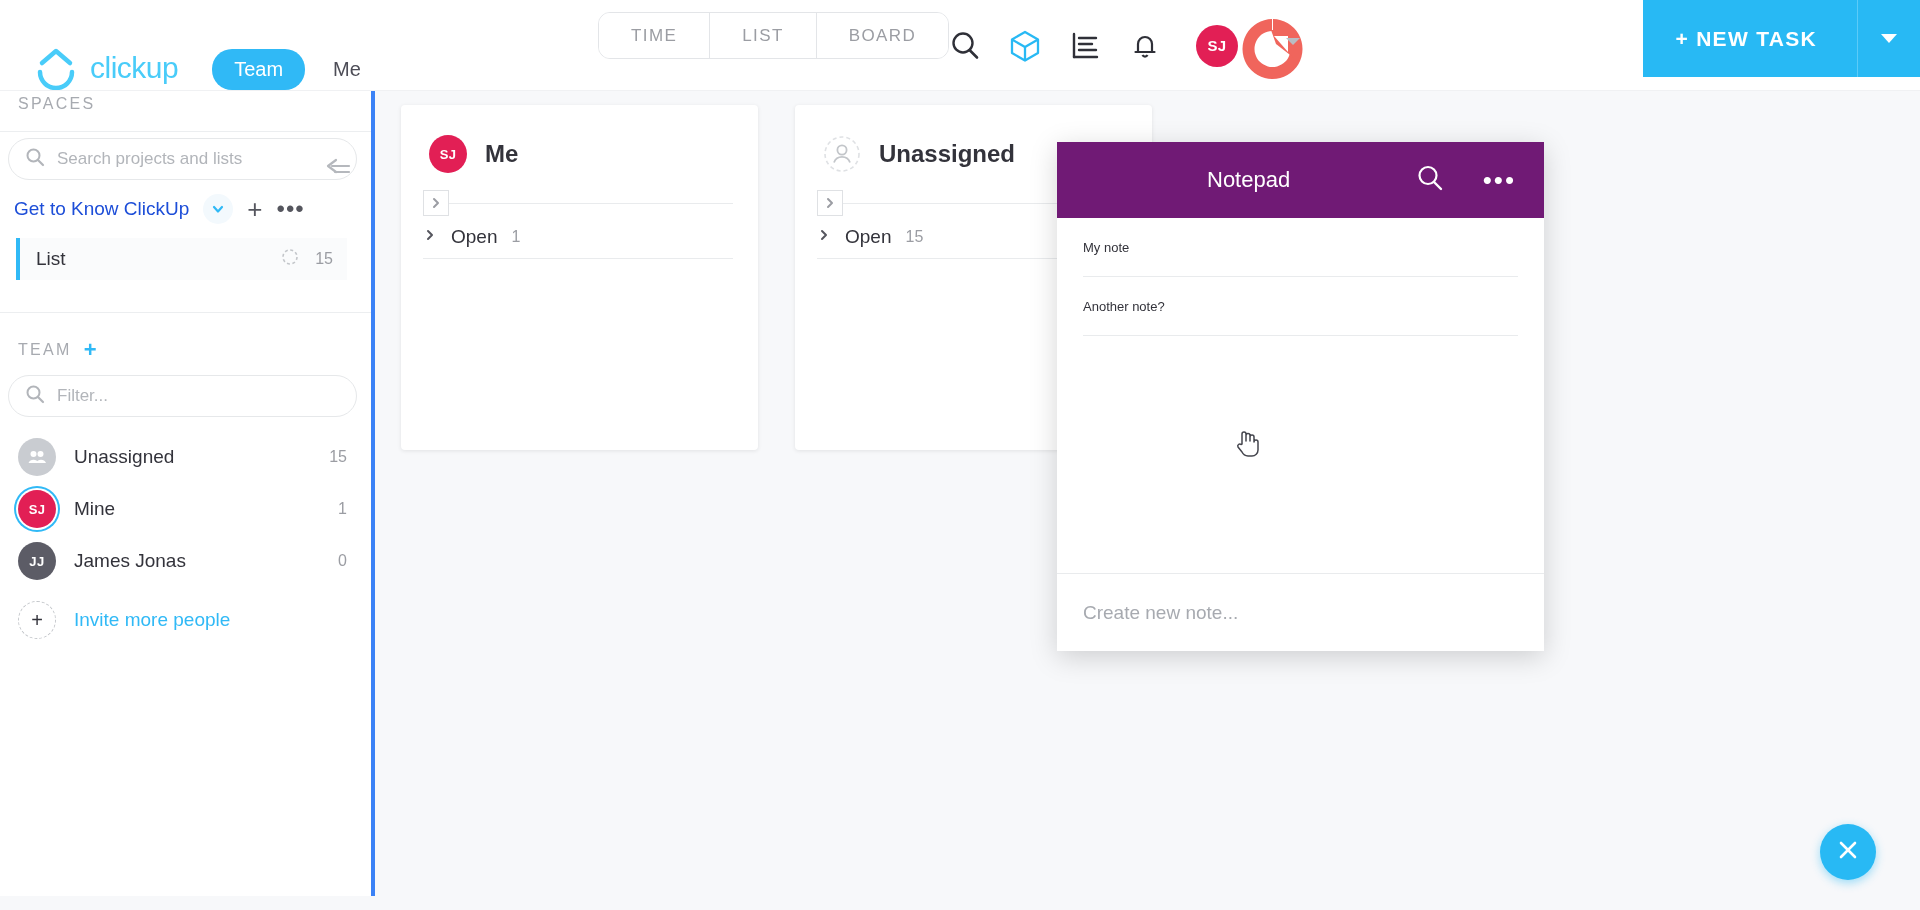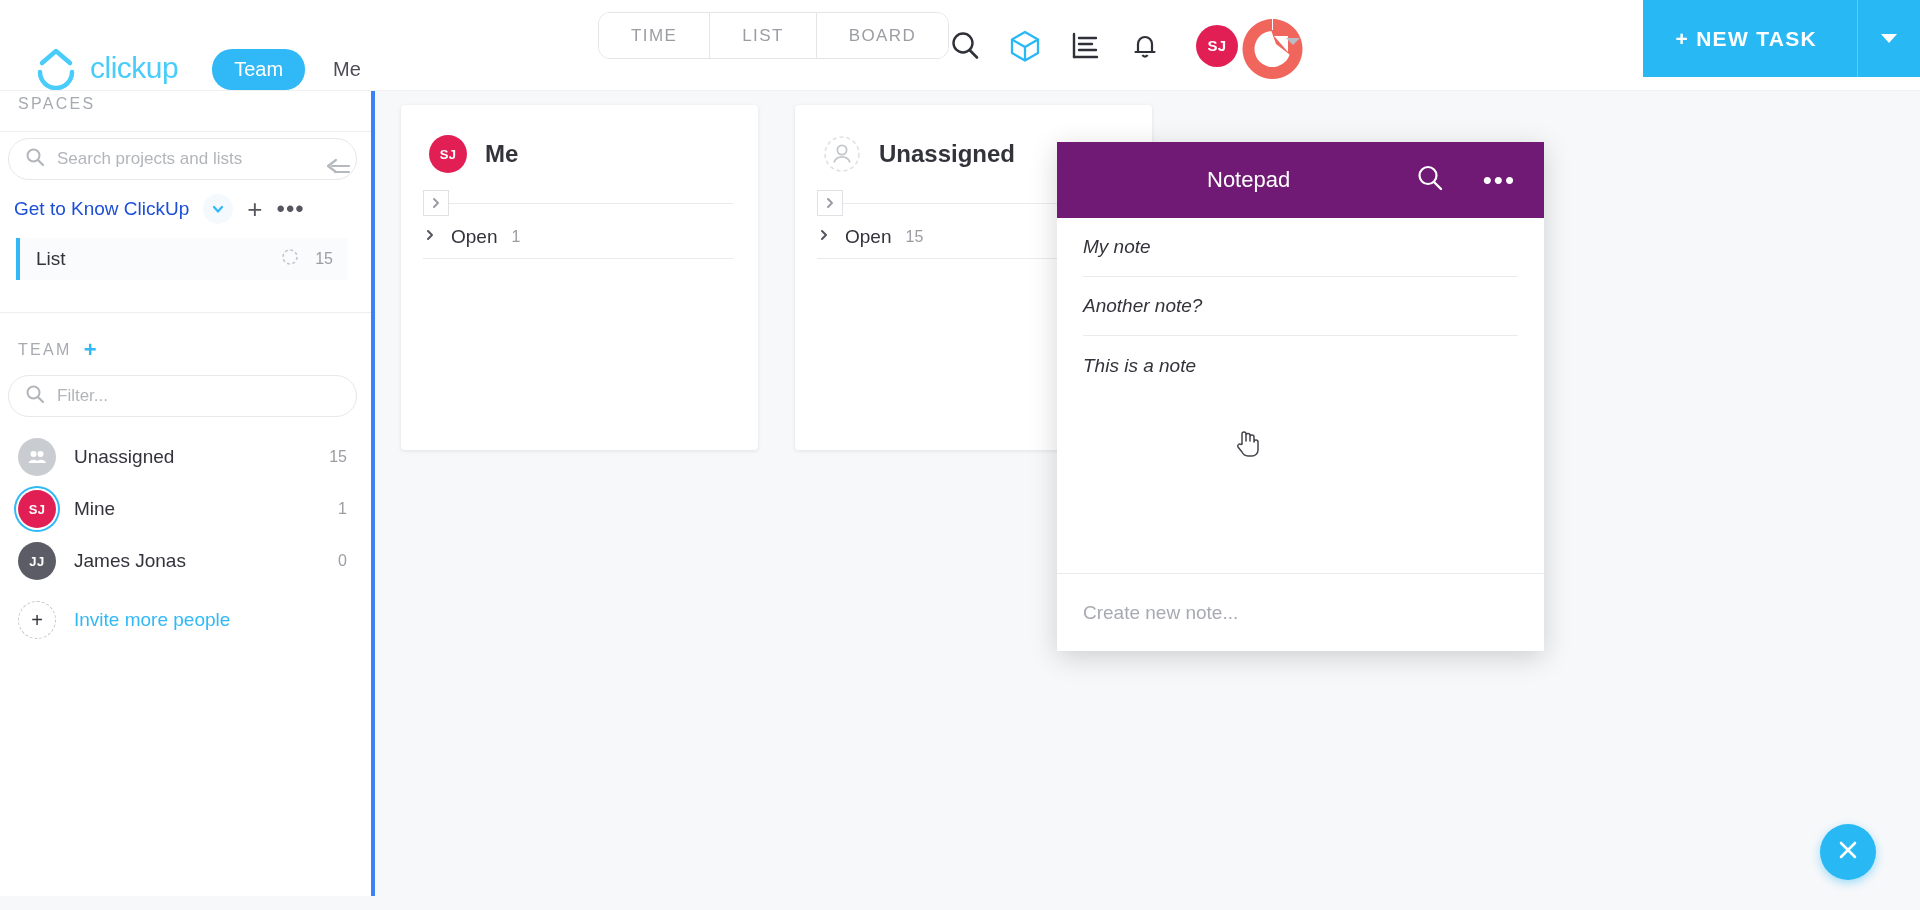--- a/index.html
+++ b/index.html
@@ -179,21 +179,21 @@
   .np-head {
     height: 76px; background: #701a75; display: flex; align-items: center;
     position: relative;
   }
   .np-title { font-size: 22px; color: #ffffff; position: absolute; left: 150px; }
   .np-head-icons { position: absolute; right: 28px; display: flex; align-items: center; gap: 38px; }
   .np-dots { color: #ffffff; font-size: 26px; letter-spacing: 2px; cursor: pointer; line-height: 1; }
   .np-body { height: 355px; }
   .np-note {
     height: 59px; margin: 0 26px; display: flex; align-items: center;
-    border-bottom: 1px solid #e9ebed; font-size: 19px; color: #33333b; cursor: pointer; font-style: italic;
+    border-bottom: 1px solid #e9ebed; font-size: 13px; color: #33333b; cursor: pointer;
   }
   .np-foot {
     position: absolute; bottom: 0; left: 0; width: 487px; height: 78px;
     border-top: 1px solid #e9ebed; display: flex; align-items: center; padding: 0 26px;
   }
   .np-foot input {
     border: none; outline: none; font-size: 19px; color: #33333b; width: 100%;
     font-family: "Liberation Sans", sans-serif; background: transparent;
   }
   .np-foot input::placeholder { color: #a7aab0; }
@@ -470,21 +470,20 @@
             <line x1="19" y1="19" x2="26" y2="26" stroke="#ffffff" stroke-width="2.4" stroke-linecap="round"></line>
           </svg>
         </span>
         <span class="np-dots">•••</span>
       </span>
     </div>
 
     <div class="np-body">
       <div class="np-note">My note</div>
       <div class="np-note">Another note?</div>
-      <div class="np-note" style="border-bottom:none">This is a note</div>
     </div>
 
     <div class="np-foot">
       <input value="" placeholder="Create new note..." style="">
     </div>
   </div>
 
   <span class="cursor-hand">
     <svg width="26" height="30" viewBox="0 0 26 30">
       <path d="M8 16 L8 6 A2 2 0 0 1 12 6 L12 13 L12 7.5 A2 2 0 0 1 16 7.5 L16 13 L16 9 A2 2 0 0 1 20 9 L20 14 A2 2 0 0 1 24 14 L24 22 A6 6 0 0 1 18 28 L14 28 A7 7 0 0 1 8 24 L4 19 A2 2 0 0 1 7 16.5 Z" fill="#ffffff" stroke="#44454d" stroke-width="1.5" stroke-linejoin="round"></path>

